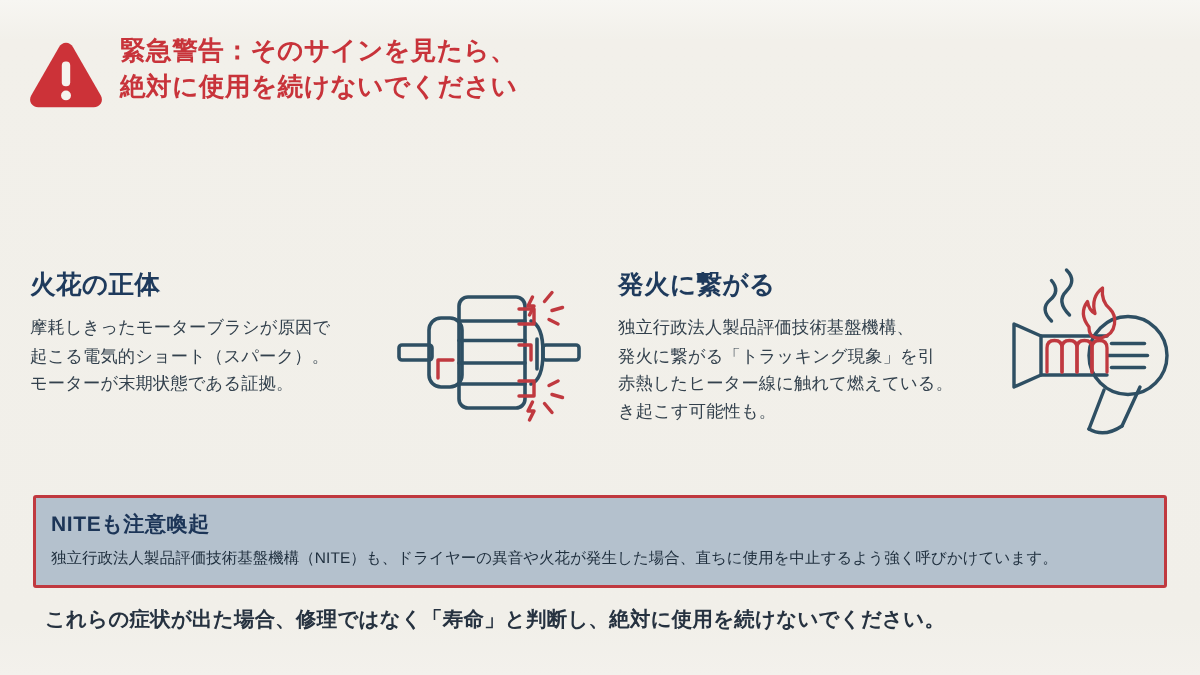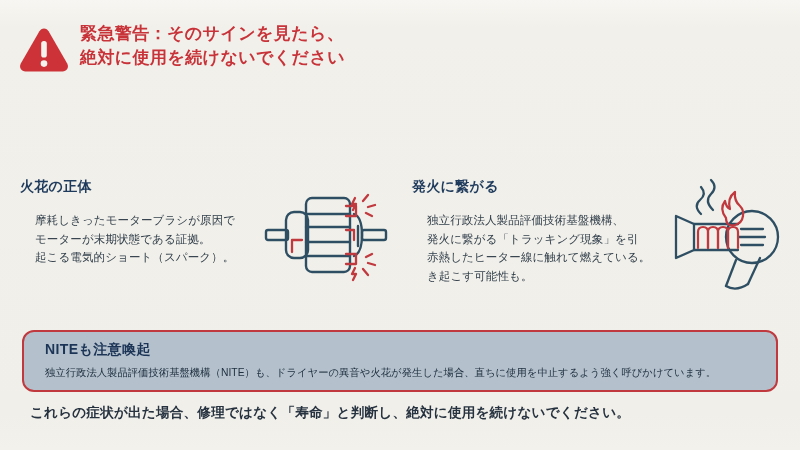--- a/index.html
+++ b/index.html
@@ -65,53 +65,53 @@
   
   .col {
     position: absolute;
     top: 178px;
   }
   .col-left  { left: 20px;  width: 235px; }
   .col-right { left: 412px; width: 248px; }
 
   .col-title {
     color: #1e3a5c;
-    font-size: 14px;
+    font-size: 17px;
     font-weight: bold;
     letter-spacing: 0.3px;
     margin: 0 0 9px 0;
   }
   .col-body {
     color: #33414d;
     font-size: 11.5px;
     line-height: 1.62;
     letter-spacing: 0.1px;
-    margin: 15px;
+    margin: 0;
   }
   .col-body span { display: block; white-space: nowrap; }
 
   
   .fig {
     position: absolute;
   }
   .fig-motor { left: 262px; top: 182px; width: 132px; height: 106px; }
   .fig-dryer { left: 668px; top: 174px; width: 118px; height: 116px; }
 
   
   .nite-box {
     position: absolute;
     left: 22px;
     top: 330px;
     width: 756px;
     height: 62px;
     box-sizing: border-box;
     background: #b4c1cd;
     border: 2px solid #c0393f;
-    border-radius: 12px;
-    padding: 9px 14px 0 21px;
+    border-radius: 2px;
+    padding: 9px 14px 0 10px;
   }
   .nite-title {
     color: #1c3557;
     font-size: 14px;
     font-weight: bold;
     letter-spacing: 0.4px;
     margin: 0 0 7px 0;
   }
   .nite-body {
     color: #20303f;
@@ -151,22 +151,22 @@
       <div>緊急警告：そのサインを見たら、</div>
       <div>絶対に使用を続けないでください</div>
     </div>
   </div>
 
 
   <div class="col col-left">
     <p class="col-title">火花の正体</p>
     <p class="col-body">
       <span>摩耗しきったモーターブラシが原因で</span>
+      <span>起こる電気的ショート（スパーク）。</span>
       <span>モーターが末期状態である証拠。</span>
-      <span>起こる電気的ショート（スパーク）。</span>
     </p>
   </div>
 
   <svg class="fig fig-motor" viewBox="0 0 132 106">
     <g fill="none" stroke="#2e4f63" stroke-width="2.4" stroke-linecap="round" stroke-linejoin="round">
 
       <rect x="4" y="48" width="22" height="10" rx="2"></rect>
 
       <rect x="24" y="30" width="22" height="46" rx="8"></rect>
 

